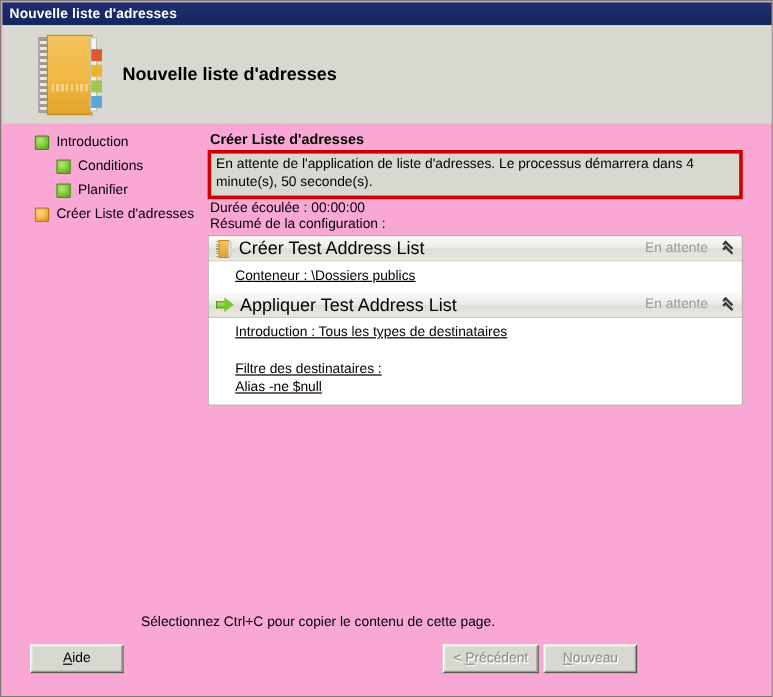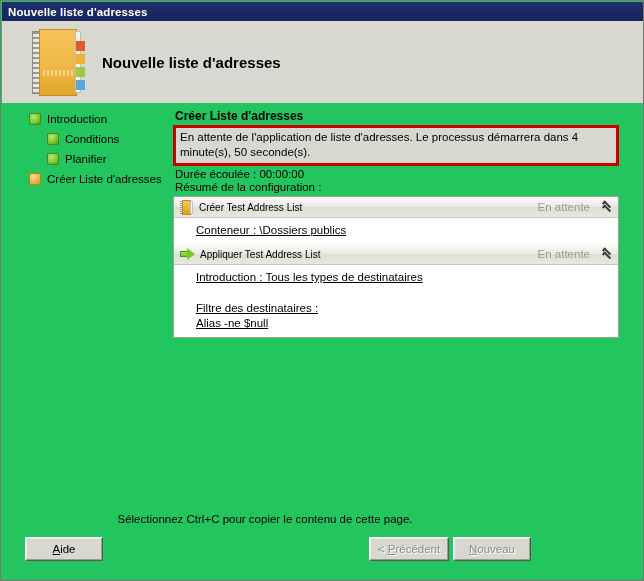--- a/index.html
+++ b/index.html
@@ -7,21 +7,21 @@
     padding: 0;
     background: #ffffff;
   }
   body {
     font-family: "Liberation Sans", sans-serif;
   }
   #app {
     position: relative;
     width: 644px;
     height: 581px;
-    background: #22c55e;
+    background: #f9a8d4;
     border: 1px solid #7a7a70;
     box-sizing: border-box;
     overflow: hidden;
   }
 
   
   #titlebar {
     position: absolute;
     left: 1px; top: 1px;
     width: 642px;
@@ -186,21 +186,21 @@
     display: flex;
     align-items: center;
     height: 21px;
     background: linear-gradient(to bottom, #fbfbfa 0%, #eaeae4 48%, #dedeD6 52%, #e8e8e2 100%);
     border-bottom: 1px solid #c8c8c0;
     padding: 0 4px 0 6px;
     box-sizing: border-box;
   }
   .sum-head + .sum-body { border-top: none; }
   .sum-head .sum-name {
-    font-size: 10px;
+    font-size: 15px;
     color: #000000;
     white-space: nowrap;
     flex: 1;
   }
   .sum-head .sum-status {
     font-size: 11.5px;
     color: #9a9a94;
     margin-right: 10px;
     white-space: nowrap;
   }

